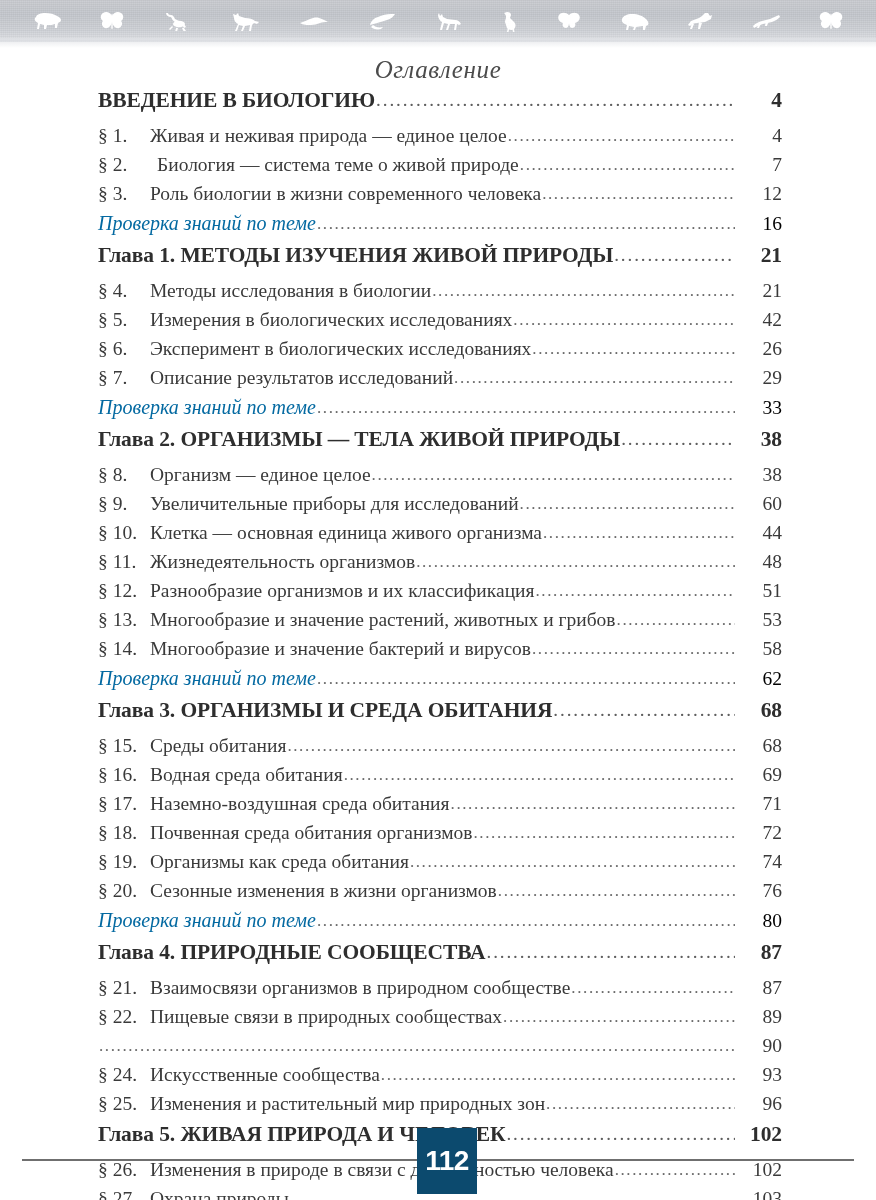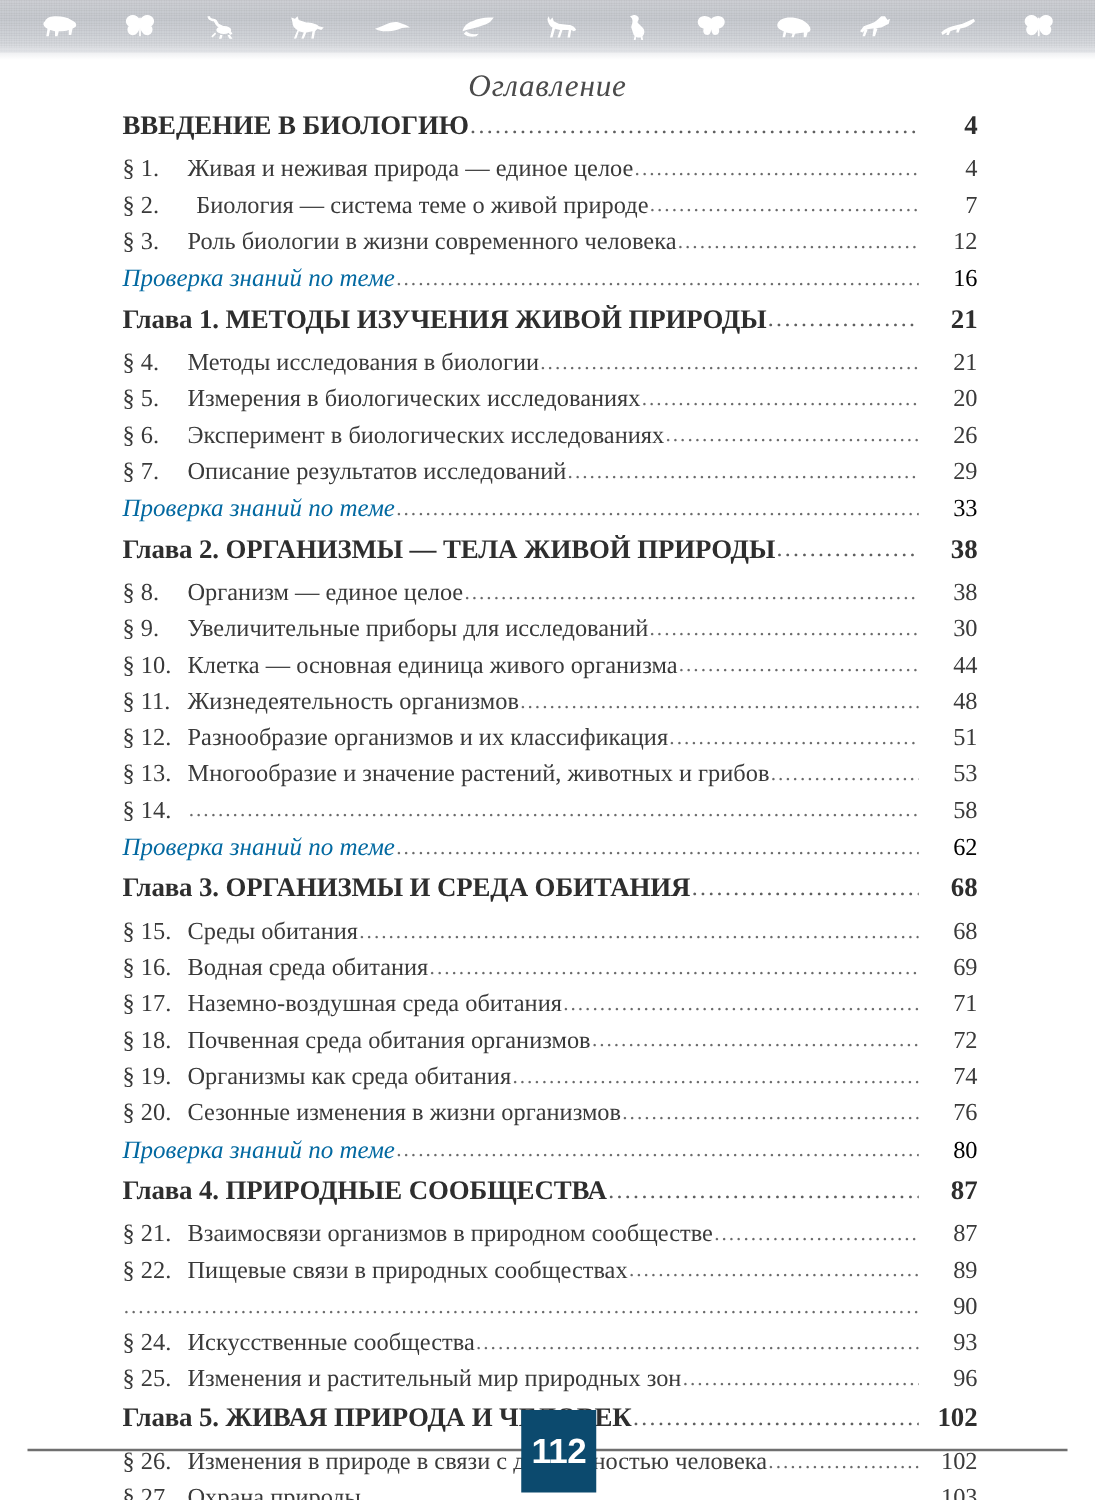--- a/index.html
+++ b/index.html
@@ -333,21 +333,21 @@
       </span>
       <span class="toc-leader">................................................................................................................</span>
       <span class="toc-page">21</span>
     </div>
     <div class="toc-row row-section">
       <span class="toc-label">
         <span class="sec-num">§ 5.</span>
         <span class="sec-title">Измерения в биологических исследованиях</span>
       </span>
       <span class="toc-leader">................................................................................................................</span>
-      <span class="toc-page">20</span>
+      <span class="toc-page">42</span>
     </div>
     <div class="toc-row row-section">
       <span class="toc-label">
         <span class="sec-num">§ 6.</span>
         <span class="sec-title">Эксперимент в биологических исследованиях</span>
       </span>
       <span class="toc-leader">................................................................................................................</span>
       <span class="toc-page">26</span>
     </div>
     <div class="toc-row row-section">
@@ -375,21 +375,21 @@
       </span>
       <span class="toc-leader">................................................................................................................</span>
       <span class="toc-page">38</span>
     </div>
     <div class="toc-row row-section">
       <span class="toc-label">
         <span class="sec-num">§ 9.</span>
         <span class="sec-title">Увеличительные приборы для исследований</span>
       </span>
       <span class="toc-leader">................................................................................................................</span>
-      <span class="toc-page">30</span>
+      <span class="toc-page">60</span>
     </div>
     <div class="toc-row row-section">
       <span class="toc-label">
         <span class="sec-num">§ 10.</span>
         <span class="sec-title">Клетка — основная единица живого организма</span>
       </span>
       <span class="toc-leader">................................................................................................................</span>
       <span class="toc-page">44</span>
     </div>
     <div class="toc-row row-section">
@@ -412,20 +412,21 @@
       <span class="toc-label">
         <span class="sec-num">§ 13.</span>
         <span class="sec-title">Многообразие и значение растений, животных и грибов</span>
       </span>
       <span class="toc-leader">................................................................................................................</span>
       <span class="toc-page">53</span>
     </div>
     <div class="toc-row row-section">
       <span class="toc-label">
         <span class="sec-num">§ 14.</span>
+        <span class="sec-title">Многообразие и значение бактерий и вирусов</span>
       </span>
       <span class="toc-leader">................................................................................................................</span>
       <span class="toc-page">58</span>
     </div>
     <div class="toc-row row-check">
       <span class="toc-label">Проверка знаний по теме</span>
       <span class="toc-leader">................................................................................................................</span>
       <span class="toc-page">62</span>
     </div>
     <div class="toc-row row-chapter">

